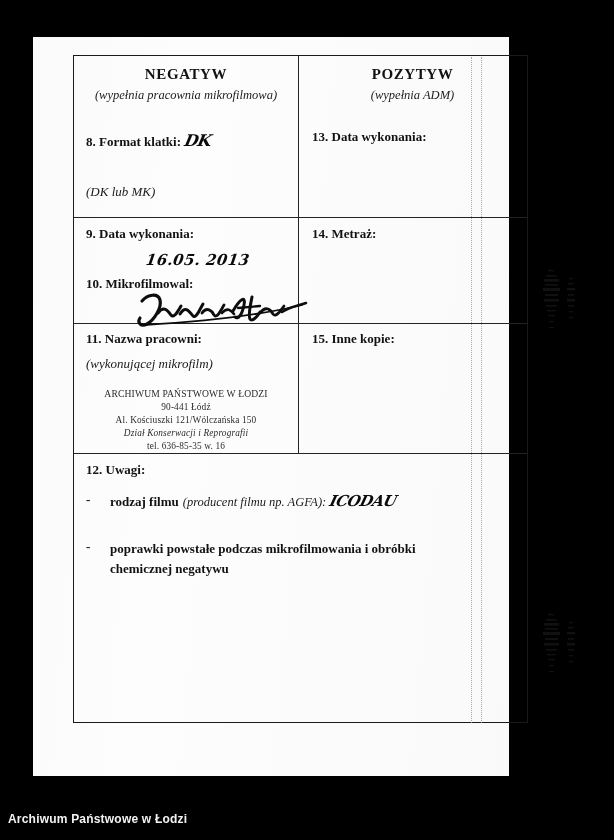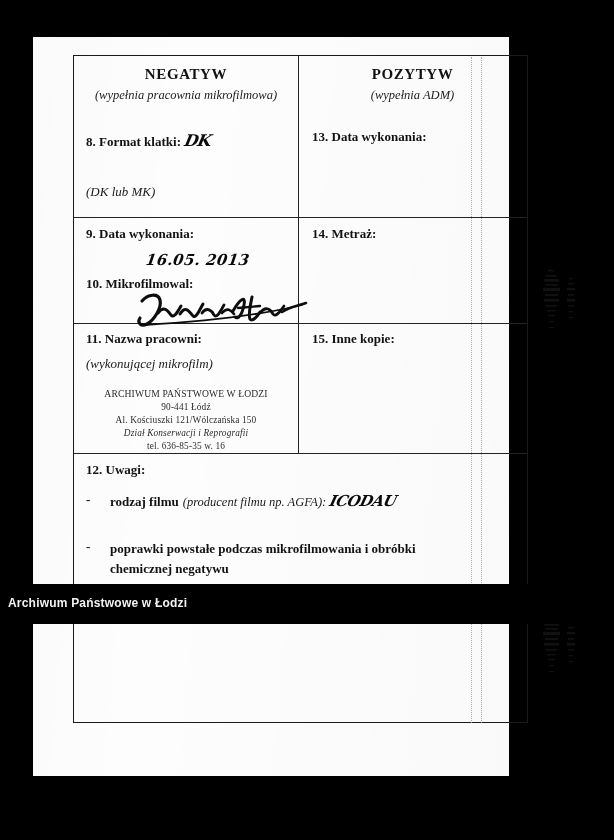--- a/index.html
+++ b/index.html
@@ -1,20 +1,20 @@
 <!DOCTYPE html>
 <html><head>
 <meta charset="utf-8">
 <style>
   html,body{margin:0;padding:0;}
   body{
     width:614px;height:840px;background:#000;overflow:hidden;
     font-family:"Liberation Serif",serif;
   }
-  #root{position:relative;width:614px;height:624px;}
+  #root{position:relative;width:614px;height:840px;}
 
   
   .page{
     position:absolute;left:33px;top:37px;width:476px;height:739px;
     background:#fdfdfd;
     box-shadow:0 0 0 0 #000;
   }
   .page:after{            
     content:"";position:absolute;inset:0;
     background:linear-gradient(95deg,rgba(0,0,0,.012),rgba(0,0,0,0) 30%,rgba(0,0,0,.015));

